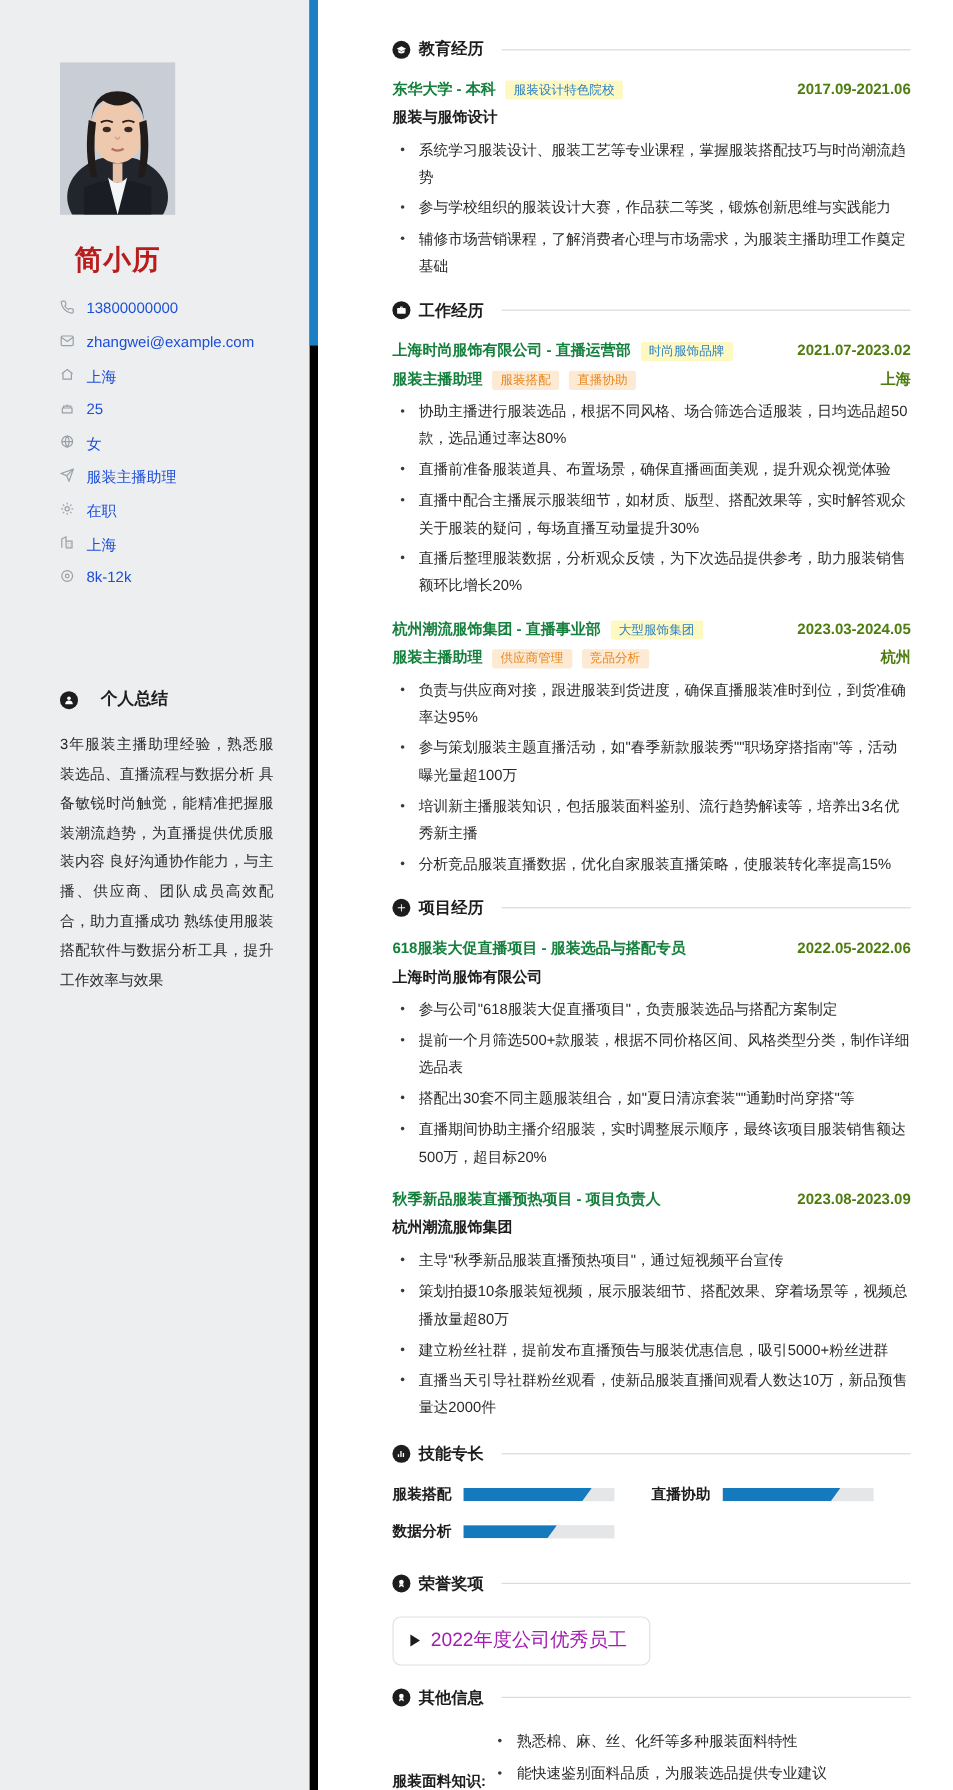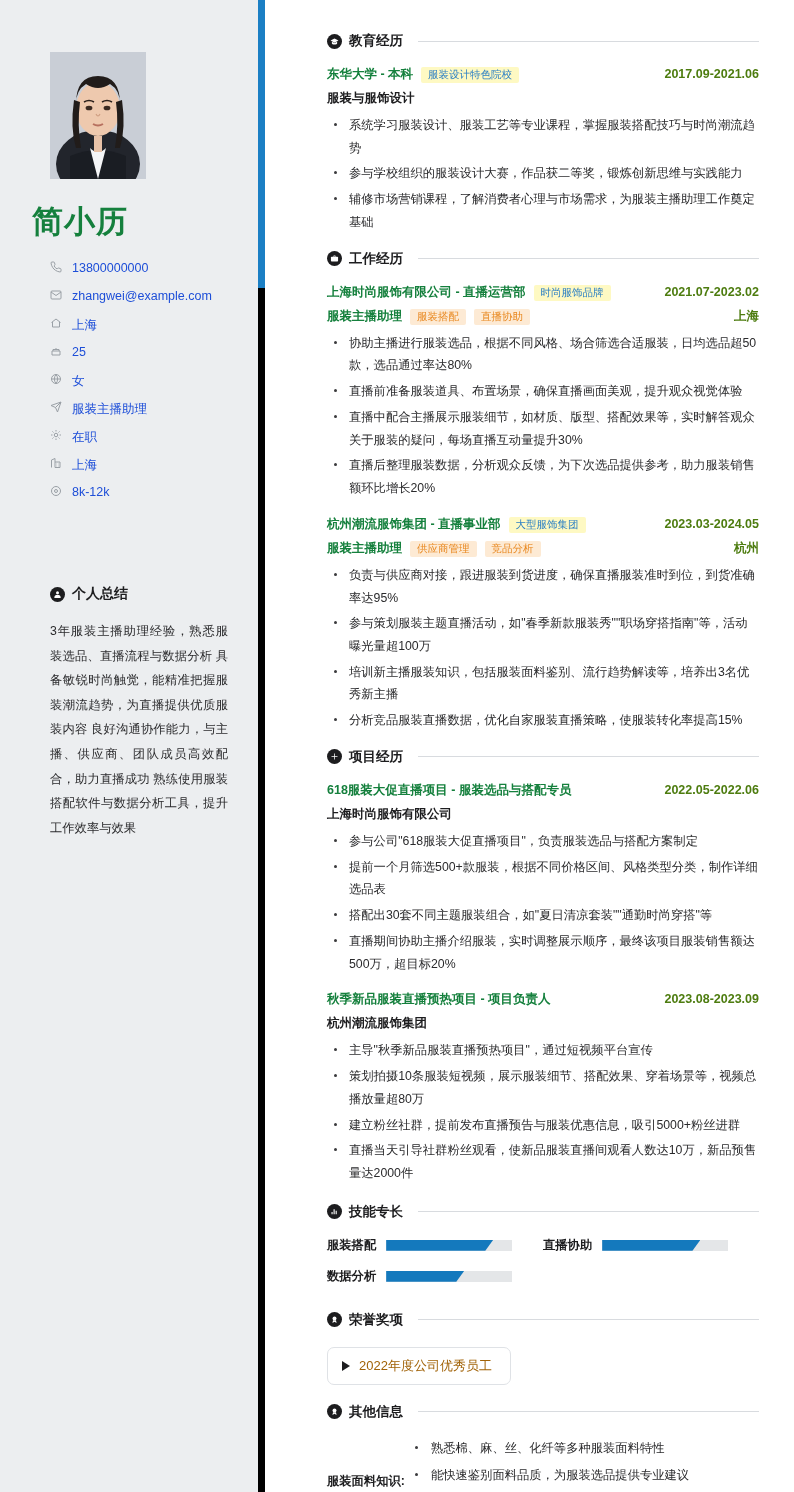--- a/index.html
+++ b/index.html
@@ -40,25 +40,25 @@
   .photo {
     width: 96px;
     height: 127px;
     background: #ccd1d8;
     position: relative;
     overflow: hidden;
   }
   .photo svg { display: block; width: 100%; height: 100%; }
 
   .name {
-    padding-left: 32px;
+    padding-left: 62px;
     margin-top: 22px;
-    font-size: 31px;
-    font-weight: bold;
-    color: #15803d;
+    font-size: 23px;
+    font-weight: bold;
+    color: #b91c1c;
     letter-spacing: 1px;
   }
 
   .contact-list {
     padding-left: 50px;
     margin-top: 18px;
   }
   .contact-row {
     display: flex;
     align-items: flex-start;
@@ -74,21 +74,21 @@
     justify-content: flex-start;
     color: #9aa0a6;
   }
   .contact-row .ico svg { width: 12px; height: 12px; display:block; }
   .contact-row .txt { padding-left: 4px; }
 
   .summary-block { padding-left: 50px; padding-right: 30px; margin-top: 72px; }
   .summary-head {
     display: flex;
     align-items: center;
-    gap: 7px;
+    gap: 19px;
     font-size: 14px;
     font-weight: bold;
     color: #1d1d1f;
   }
   .summary-text {
     margin-top: 16px;
     font-size: 12.3px;
     line-height: 2.0;
     color: #2a2a2c;
     text-align: justify;
@@ -237,21 +237,21 @@
     background: #ffffff;
     margin-top: 2px;
     margin-bottom: 6px;
   }
   .honor-card .tri {
     width: 0; height: 0;
     border-left: 8px solid #1d1d1f;
     border-top: 5px solid transparent;
     border-bottom: 5px solid transparent;
   }
-  .honor-text { font-size: 13px; color: #a16207; }
+  .honor-text { font-size: 16px; color: #a21caf; }
 
   
   .other-row { display: flex; align-items: flex-end; }
   .other-label {
     font-size: 12.3px;
     font-weight: bold;
     color: #1d1d1f;
     white-space: nowrap;
     padding-top: 1px;
   }

